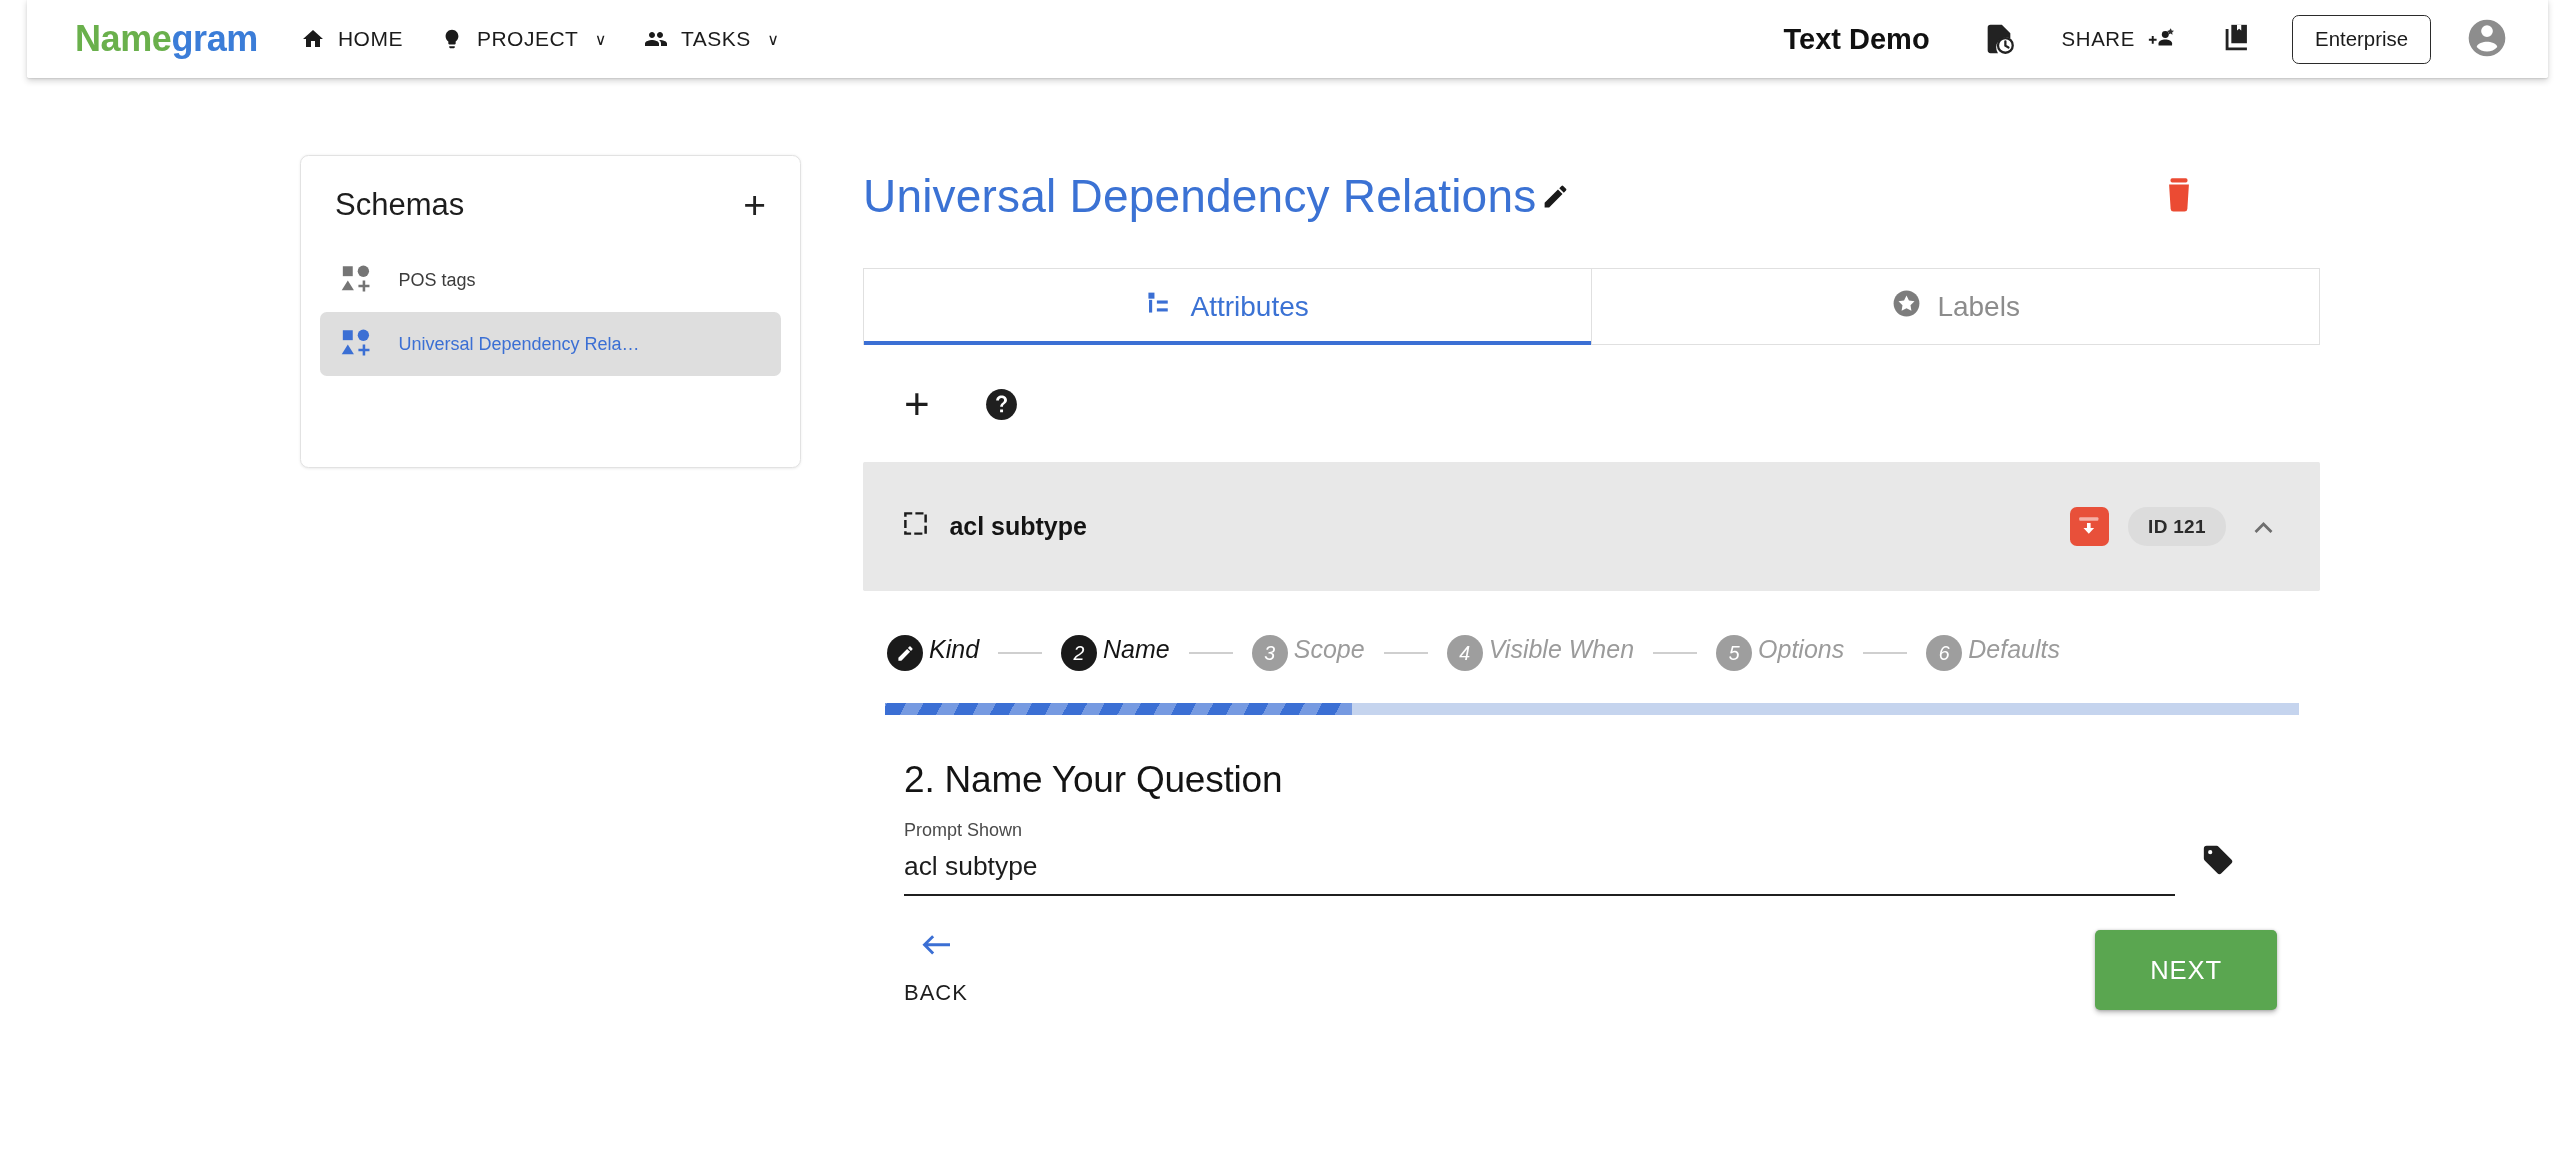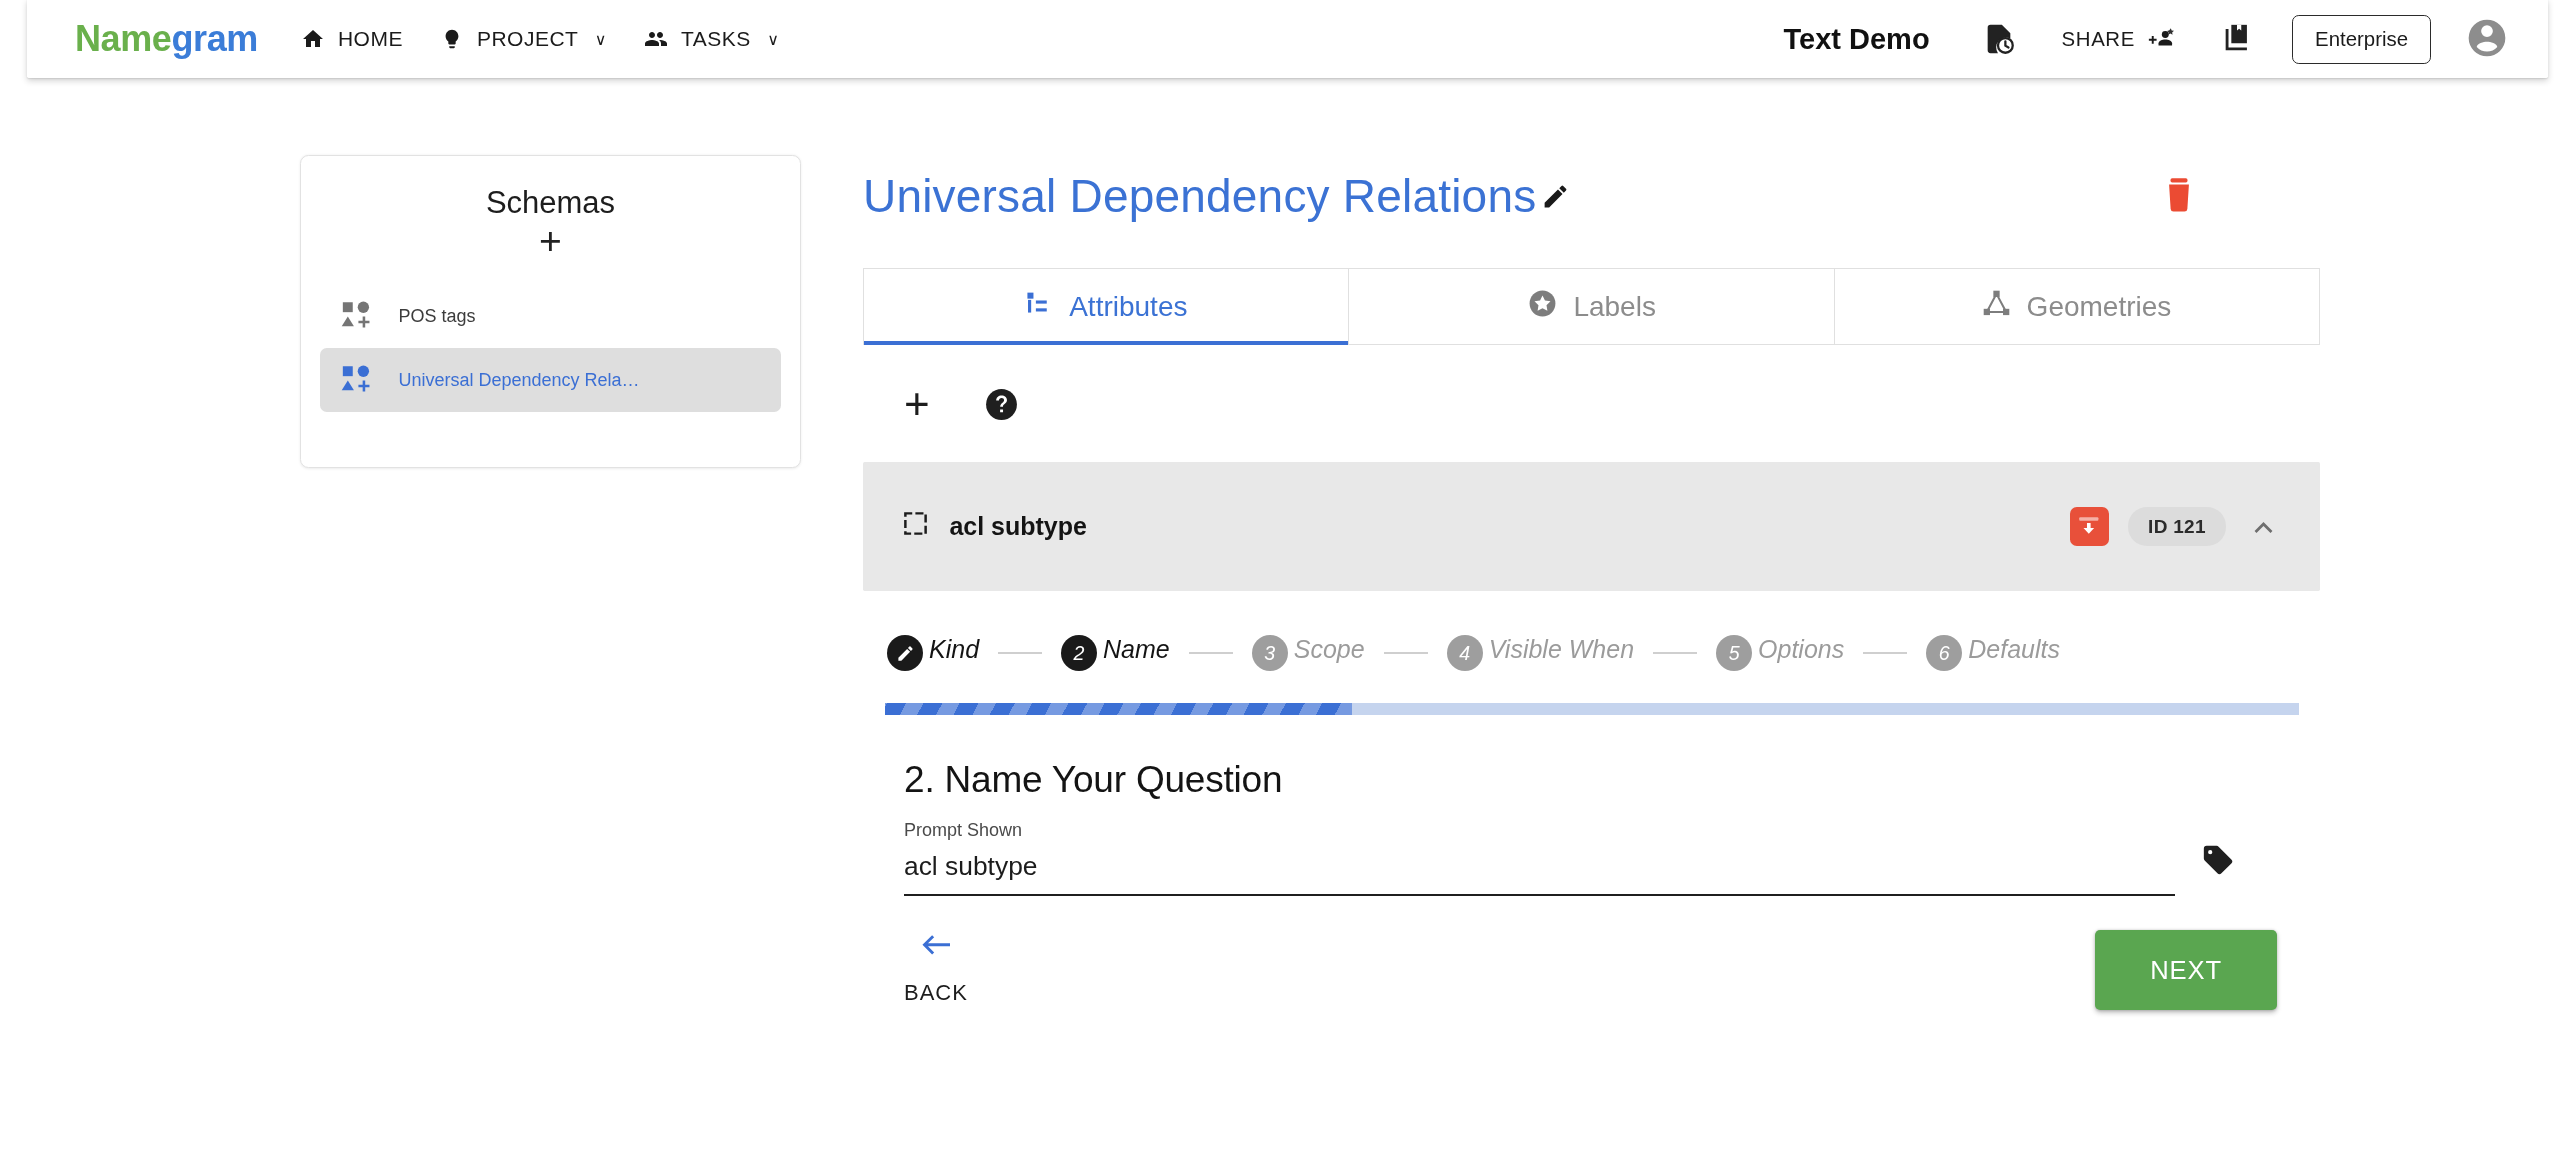--- a/index.html
+++ b/index.html
@@ -56,21 +56,20 @@
 
   
   .schemas-card {
     position: absolute; left: 300px; top: 155px; width: 501px; height: 313px;
     background: #fff; border: 0.9px solid #e2e2e2; border-radius: 8.5px;
     box-shadow: 0 0.9px 2.6px rgba(0,0,0,0.08);
   }
   .schemas-head {
     display: flex; align-items: center; justify-content: space-between;
     padding: 29px 34px 0 34px;
-    flex-direction: column;
   }
   .schemas-title { font-size: 31px; font-weight: 500; color: #1d1d1d; }
   .schemas-plus { font-size: 39px; line-height: 1; color: #222; cursor: pointer; font-weight: 300; }
 
   .schema-list { margin-top: 24px; padding: 0 19px; }
   .schema-item {
     display: flex; align-items: center; gap: 24px;
     padding: 13.6px 20.4px; border-radius: 6.8px; cursor: pointer;
   }
   .schema-item.selected { background: #dedede; }
@@ -338,31 +337,20 @@
       <div class="tab">
         <span>
           <svg width="31" height="31" viewBox="0 0 24 24">
               <circle cx="12" cy="12" r="10" fill="#7d7d7d"></circle>
               <path fill="#fff" d="m12 5.8 1.9 3.9 4.3.6-3.1 3 .7 4.3-3.8-2-3.8 2 .7-4.3-3.1-3 4.3-.6z"></path>
             </svg>
         </span>
         <span>Labels</span>
       </div>
 
-      <div class="tab">
-        <span>
-          <svg width="29" height="29" viewBox="0 0 24 24">
-            <path fill="none" stroke="#7d7d7d" stroke-width="1.7" d="M12 4 4 19h16z"></path>
-            <rect x="9.4" y="1.4" width="5.2" height="5.2" fill="#7d7d7d"></rect>
-            <rect x="1.4" y="16.4" width="5.2" height="5.2" fill="#7d7d7d"></rect>
-            <rect x="17.4" y="16.4" width="5.2" height="5.2" fill="#7d7d7d"></rect>
-          </svg>
-        </span>
-        <span>Geometries</span>
-      </div>
 
     </div>
 
     <div class="attr-toolbar">
       <span class="tb-plus">+</span>
       <span class="tb-help">
         <svg width="37" height="37" viewBox="0 0 24 24">
             <circle cx="12" cy="12" r="10" fill="#1f1f1f"></circle>
             <path fill="#fff" d="M11.1 15.2h1.9v1.9h-1.9zm.95-9.1c-2 0-3.5 1.3-3.5 3.3h1.8c0-1 .7-1.6 1.7-1.6s1.6.6 1.6 1.4c0 .7-.4 1.1-1 1.6-.9.7-1.5 1.3-1.5 2.6h1.8c0-.9.4-1.3 1.2-1.9.8-.6 1.4-1.3 1.4-2.4 0-1.8-1.5-3-3.5-3"></path>
           </svg>

